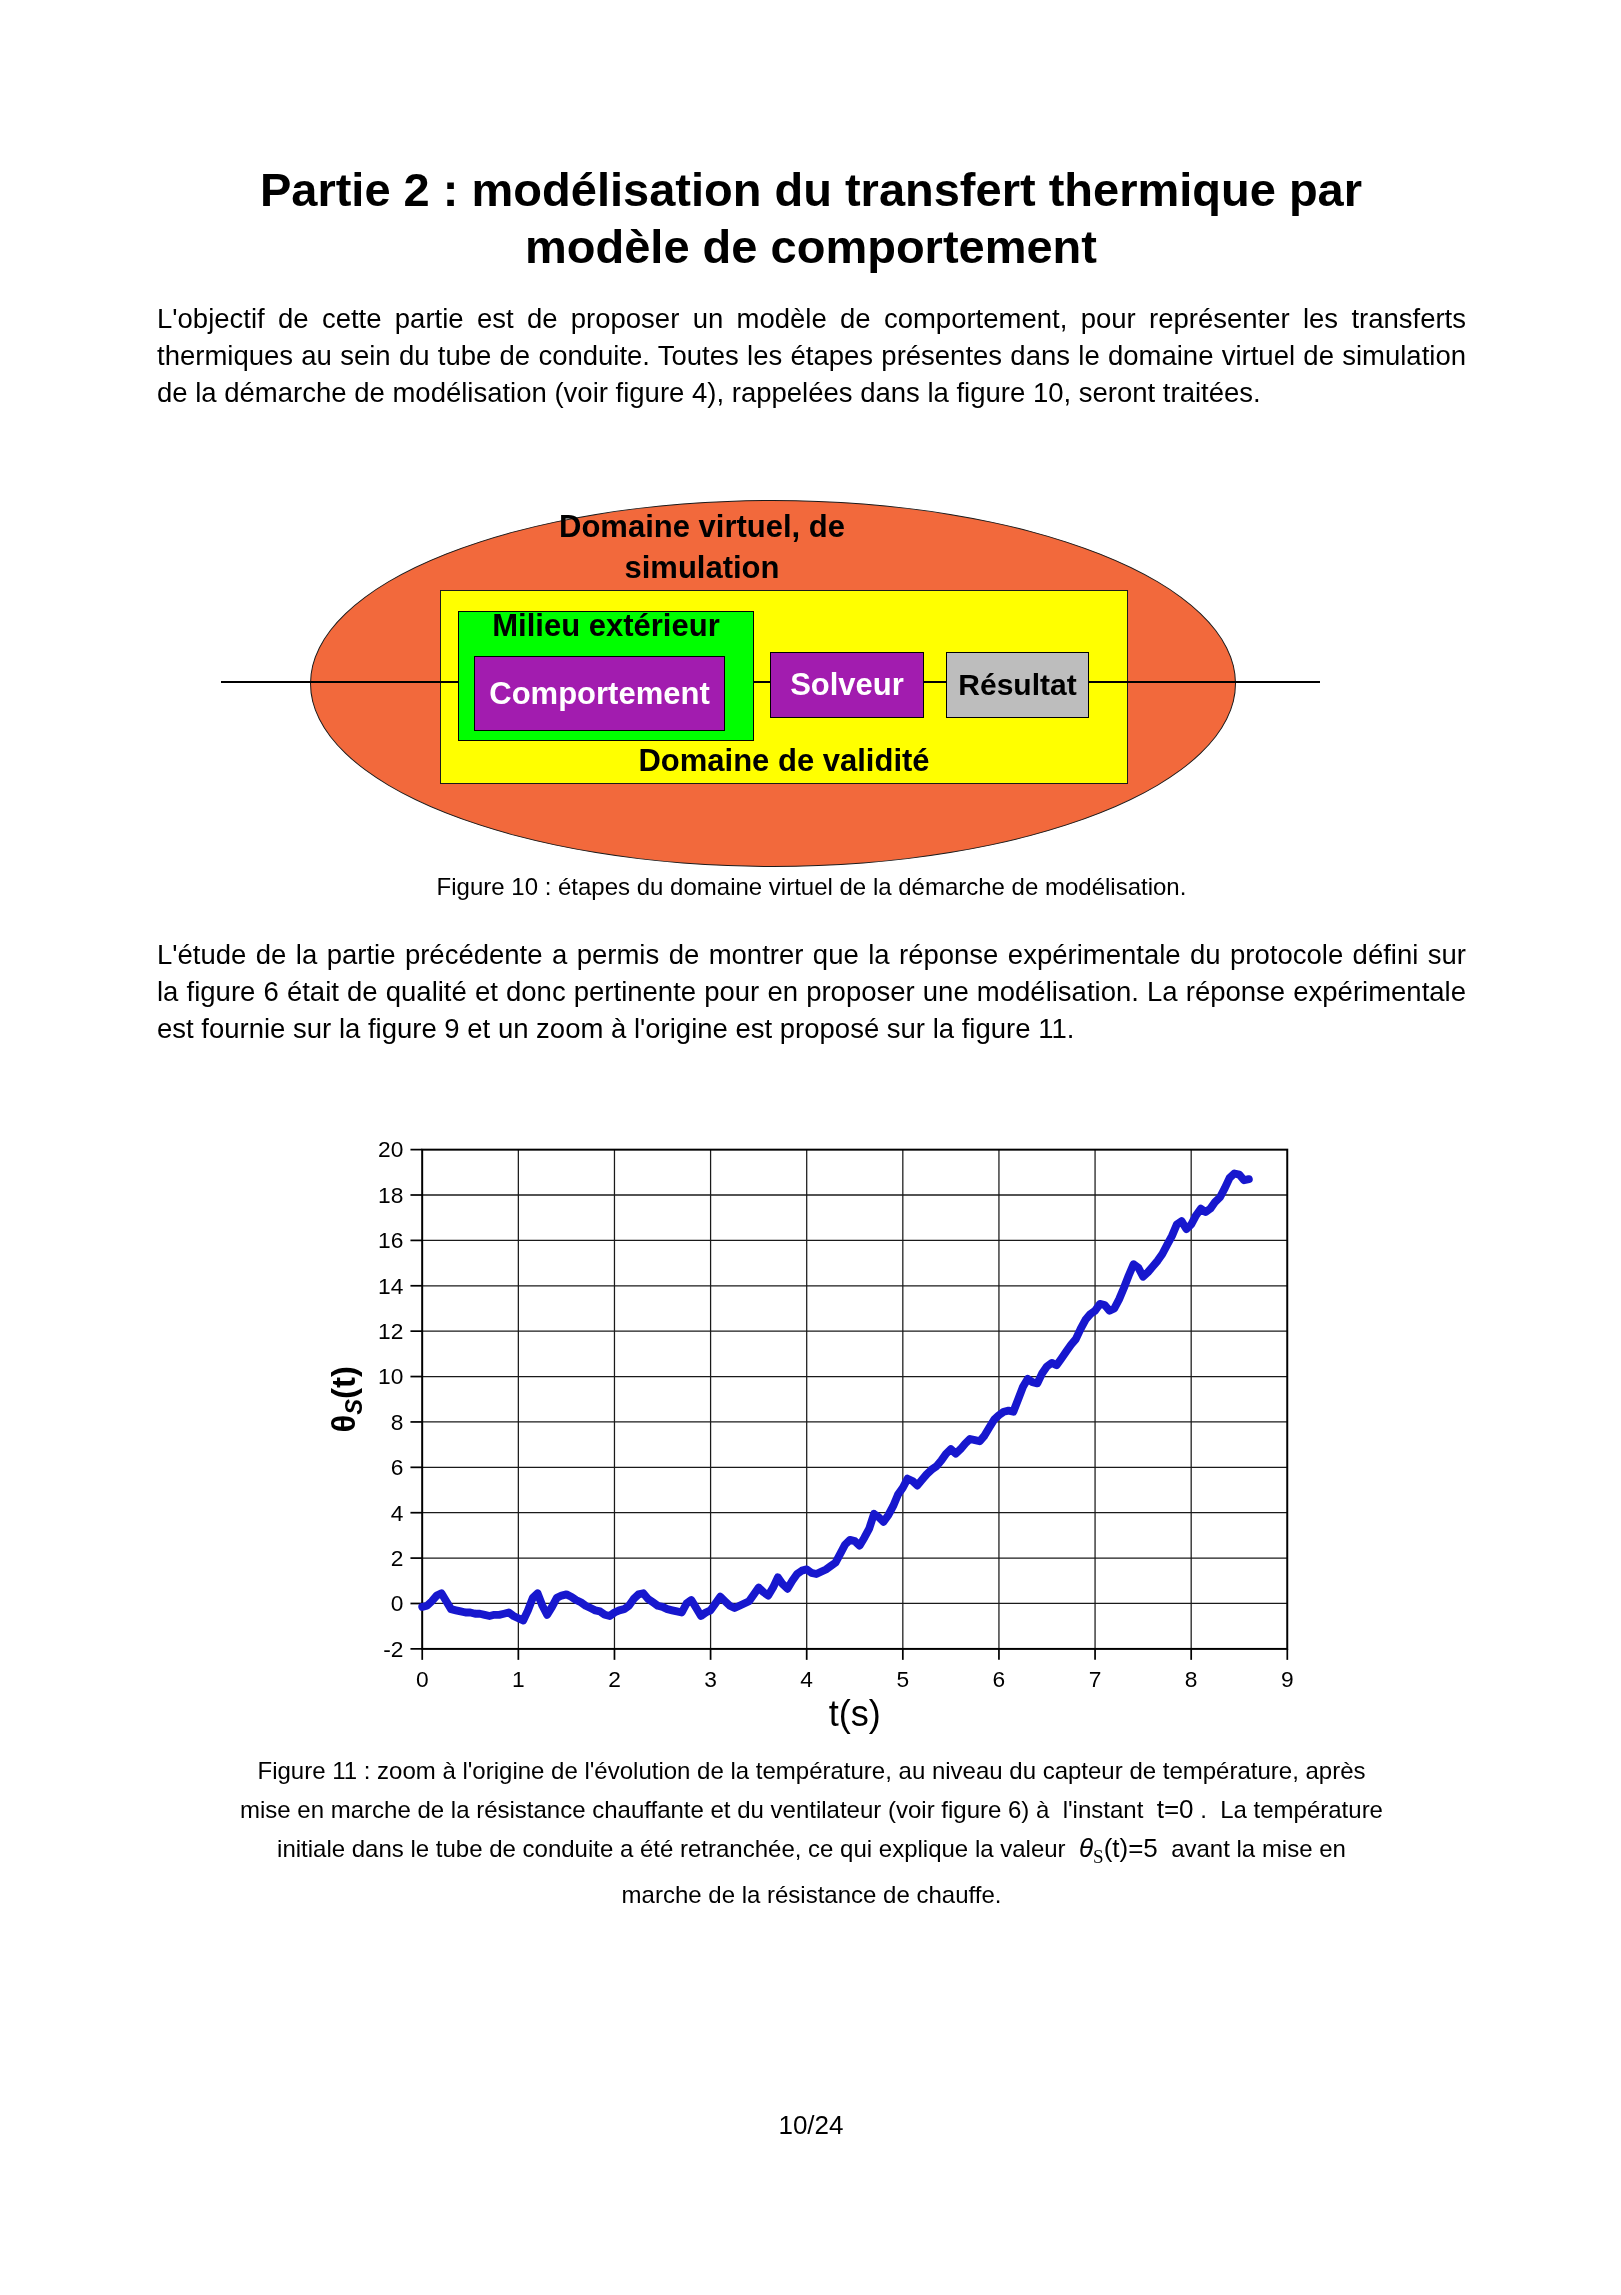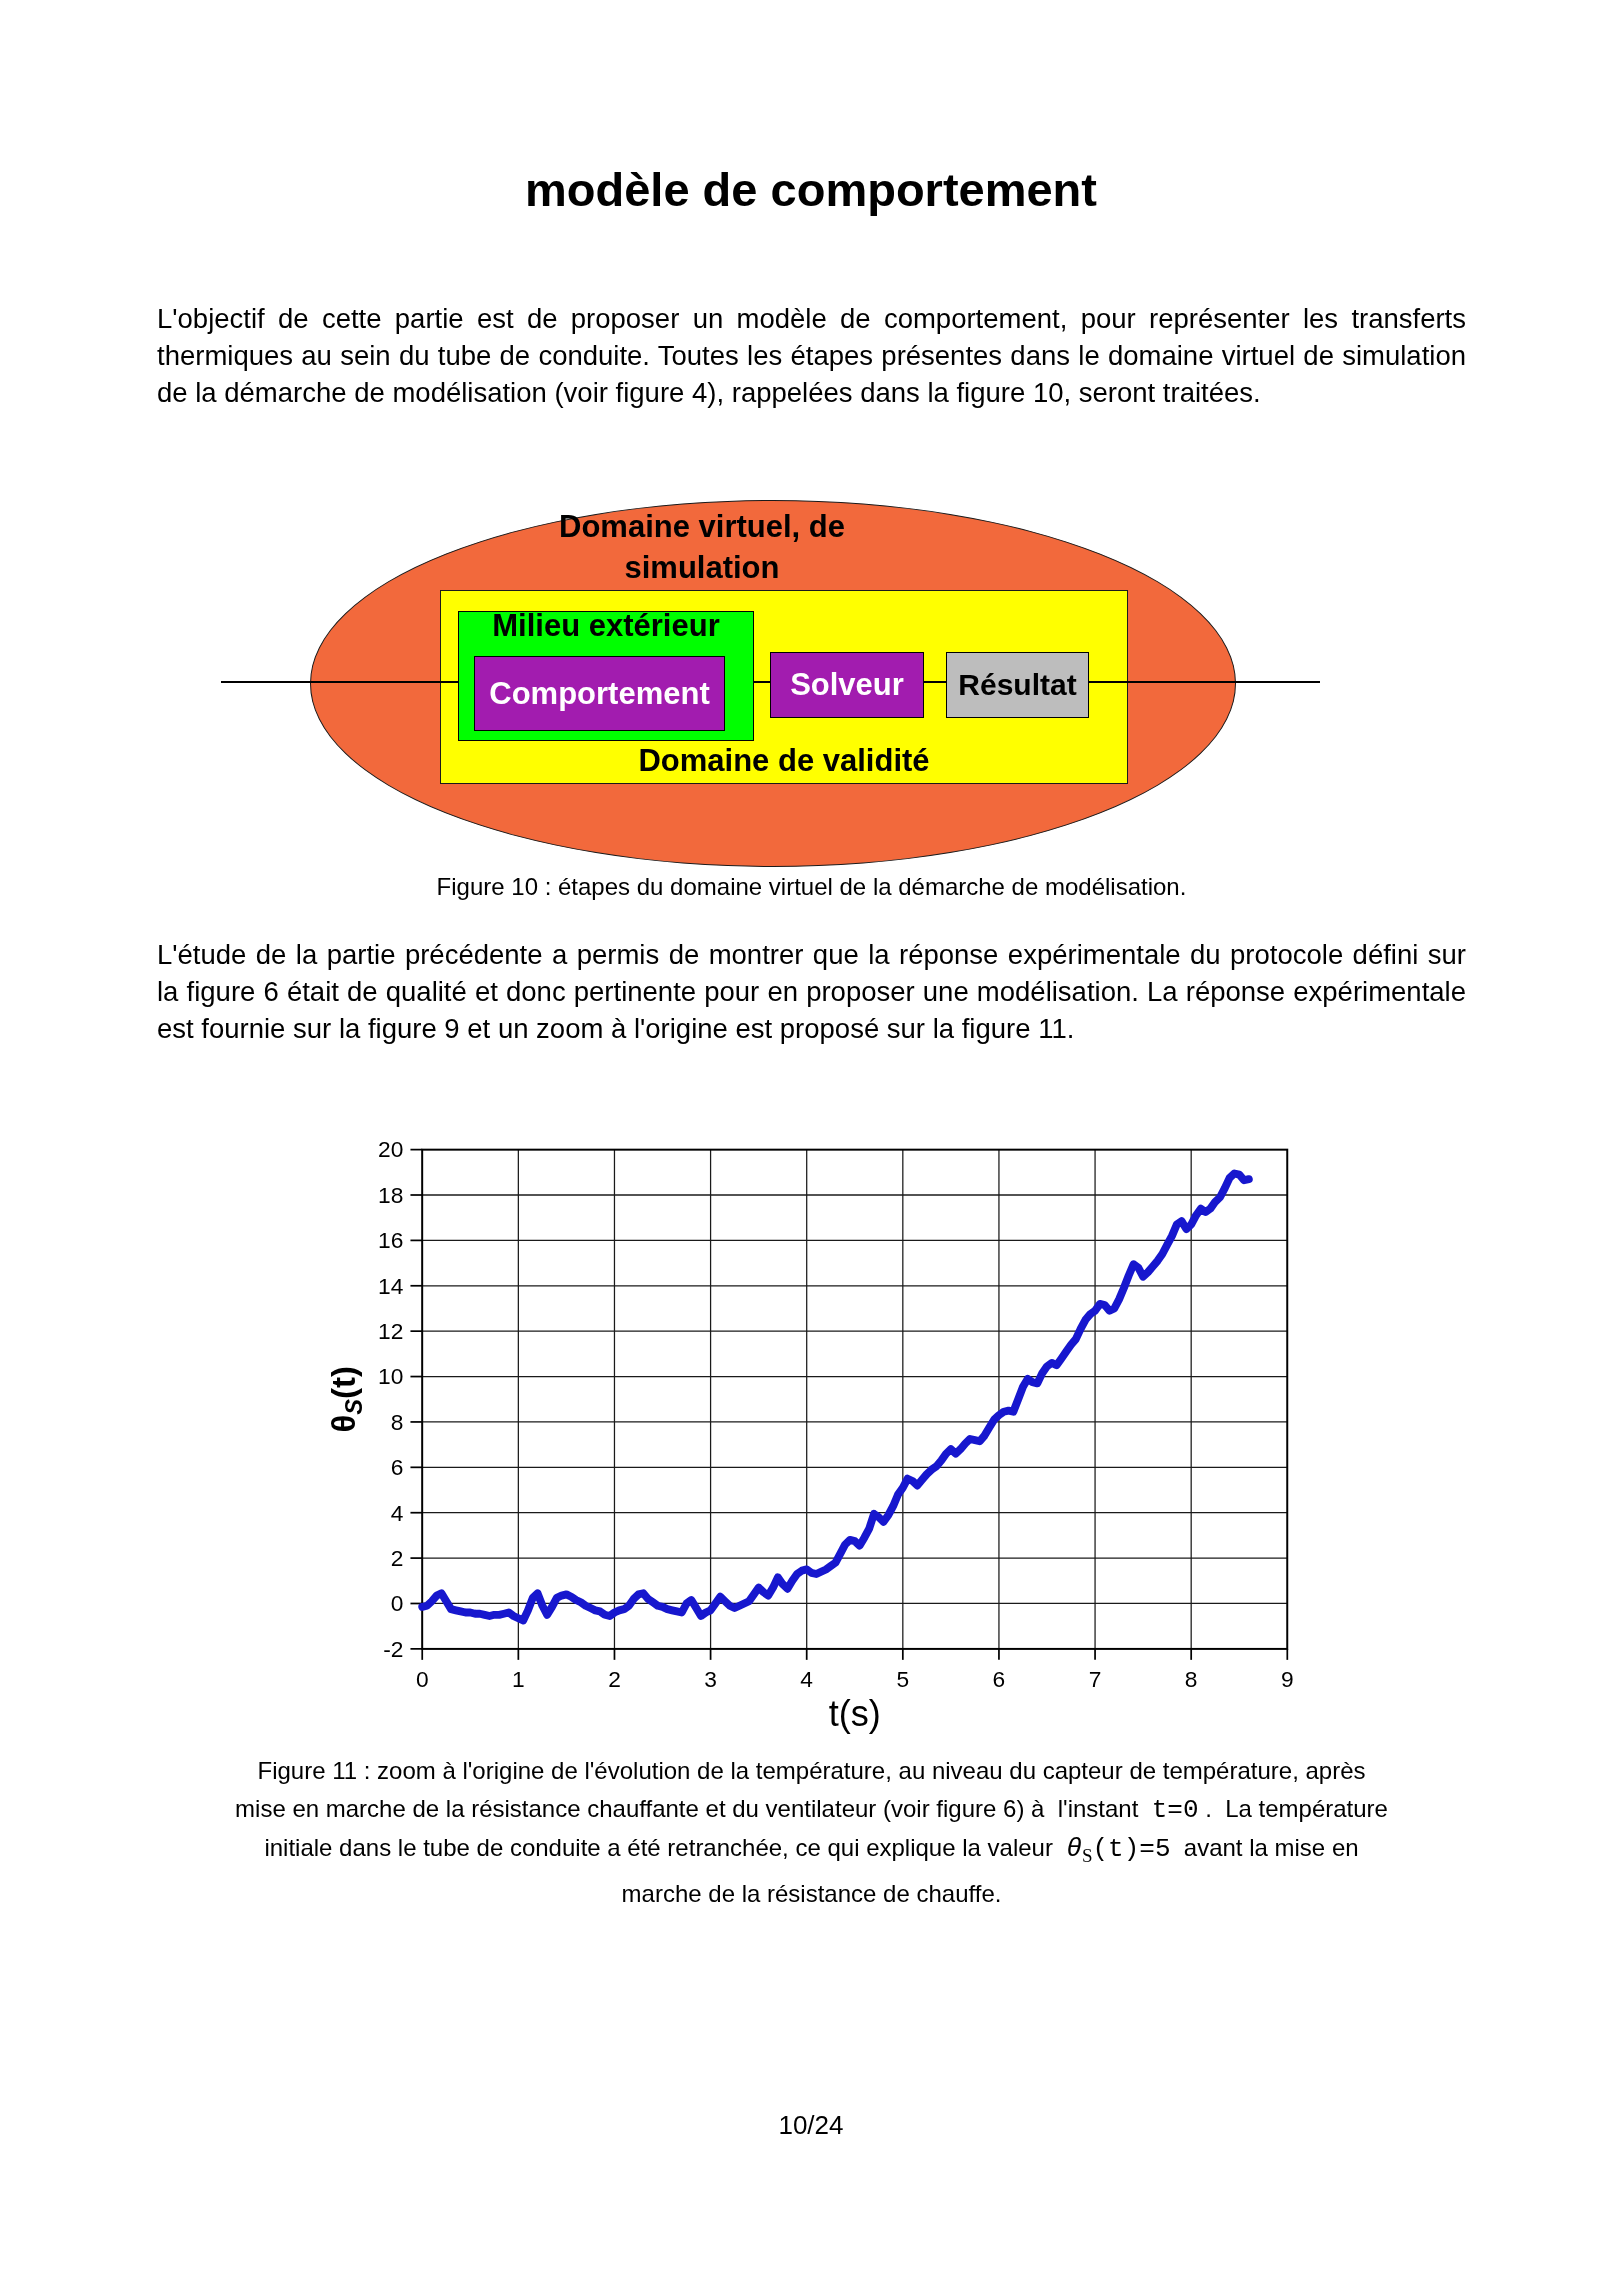--- a/index.html
+++ b/index.html
@@ -44,31 +44,32 @@
   .caption{left:79px;width:1465px;text-align:center;font-size:24px;}
   .cap10{top:873px;}
   
   .chart-svg{left:298px;top:1119px;z-index:1;}
   .tick{font-family:"Liberation Sans",sans-serif;font-size:29px;fill:#000;}
   .xaxis-label{font-family:"Liberation Sans",sans-serif;font-size:46px;fill:#000;}
   .yaxis-label{font-family:"Liberation Sans",sans-serif;font-size:42px;font-weight:bold;fill:#000;}
   
   .cap11{top:1752px;line-height:38px;}
   .cap-line{white-space:pre-wrap;}
-  .math{font-family:Liberation Mono, monospace;font-size:26px;text-align:center;}
+  .math{font-family:Liberation Sans, sans-serif;font-size:26px;text-align:center;}
   .math-italic{font-style:italic;}
   .math-sub{font-size:19px;vertical-align:-6.3px;font-family:"Liberation Serif",serif;}
   .page-number{top:2110px;left:0;width:1622px;text-align:center;font-size:26px;}
 </style>
 </head>
 <body>
 
 <div class="page">
 
   <div class="abs title">
+    <div>Partie 2 : modélisation du transfert thermique par</div>
     <div>modèle de comportement</div>
   </div>
 
   <div class="abs body-par p1">L'objectif de cette partie est de proposer un modèle de comportement, pour représenter les transferts thermiques au sein du tube de conduite. Toutes les étapes présentes dans le domaine virtuel de simulation de la démarche de modélisation (voir figure 4), rappelées dans la figure 10, seront traitées.</div>
 
   <div class="abs ellipse" style="background: rgb(242, 105, 60);"></div>
   <div class="abs hline"></div>
   <div class="abs ellipse-label">
     <div>Domaine virtuel, de</div>
     <div>simulation</div>

